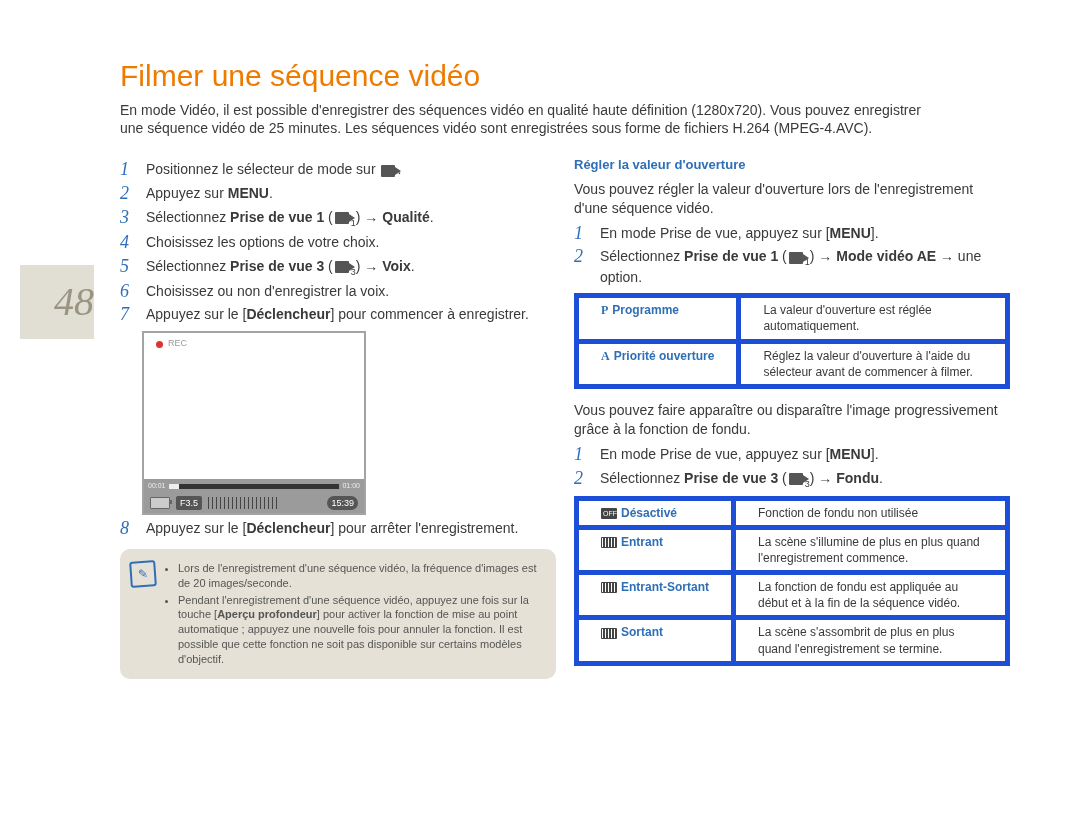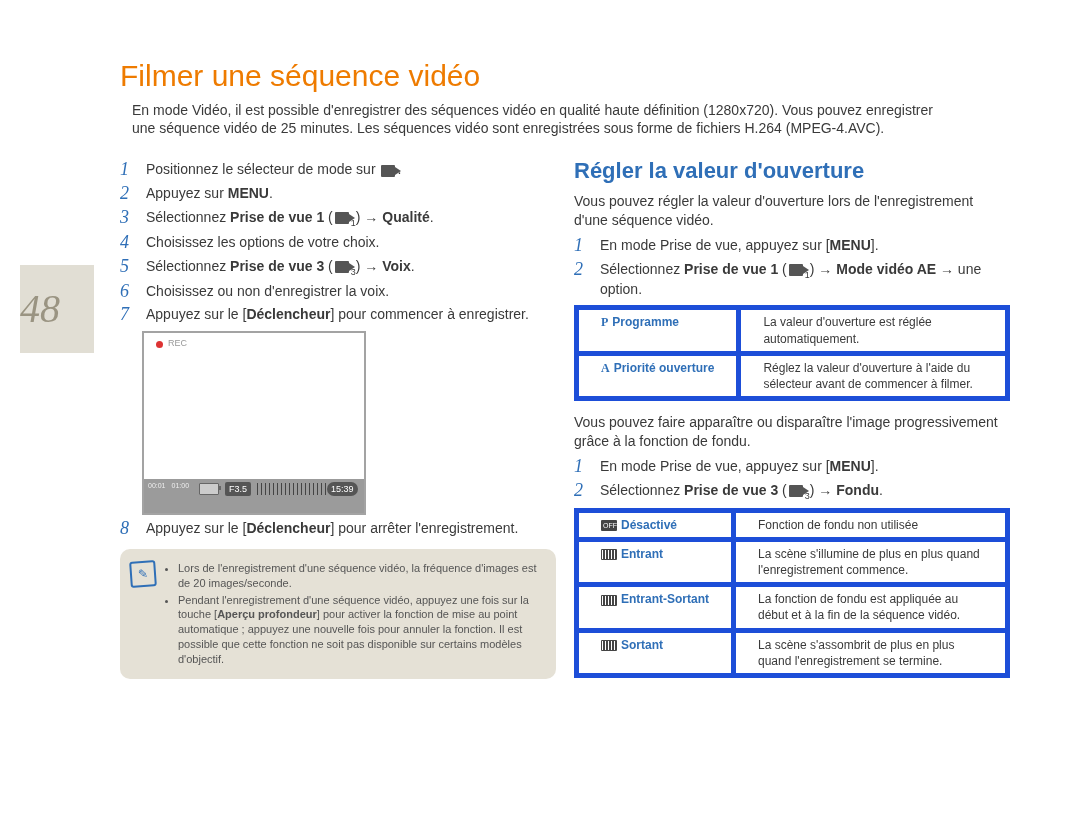--- a/index.html
+++ b/index.html
@@ -1,36 +1,36 @@
 <!DOCTYPE html>
 <html><head>
 <meta charset="utf-8">
 <style>
   body{margin:0;background:#fff;font-family:Arial,Helvetica,sans-serif;color:#3a3a3a;font-size:14px;line-height:1.35}
   .page{width:1080px;height:815px;position:relative;box-sizing:border-box;padding:56px 70px 40px 120px}
-  .page-num-box{position:absolute;left:20px;top:265px;width:74px;height:88px;background:#e1ded4;display:flex;align-items:center;justify-content:flex-start}
+  .page-num-box{position:absolute;left:20px;top:265px;width:74px;height:74px;background:#e1ded4;display:flex;align-items:center;justify-content:flex-end}
   .page-num{font-style:italic;font-family:Georgia,serif;font-size:40px;color:#9a9482}
   .h1{color:#ee7b00;font-size:30px;font-weight:400;margin:0 0 4px 0}
-  .intro{margin:0 0 18px 12px;max-width:820px}
+  .intro{margin:0 0 18px 0;max-width:820px}
   .cols{display:flex;gap:18px}
   .col{flex:1;min-width:0}
-  .h2{color:#2f6fb7;font-size:22px;font-weight:700;margin:0 0 6px 0}
+  .h2{color:#2f6fb7;font-size:13px;font-weight:700;margin:0 0 6px 0}
   .steps{list-style:none;padding:0;margin:0}
   .steps>li{display:flex;gap:8px;margin:4px 0}
   .sn{color:#2f6fb7;font-style:italic;font-family:Georgia,serif;font-size:18px;flex:0 0 18px;line-height:1.1}
   .sc{flex:1}
   .b{font-weight:700}
   .icn.video{display:inline-flex;width:14px;height:12px;background:#555;border-radius:1px;vertical-align:middle;position:relative;margin:0 2px}
   .icn.video:before{content:"";position:absolute;right:-6px;top:2px;border-top:4px solid transparent;border-bottom:4px solid transparent;border-left:6px solid #555}
   .sub{font-size:9px;vertical-align:sub}
   
   .preview{width:220px;height:180px;border:2px solid #a3a3a3;margin:6px 0 4px 22px;position:relative;background:#fff}
   .rec-dot{position:absolute;left:12px;top:8px;width:7px;height:7px;border-radius:50%;background:#d33}
   .rec-txt{position:absolute;left:24px;top:4px;font-size:9px;color:#999}
-  .preview-bottom{position:absolute;left:0;right:0;bottom:0;height:34px;background:#9b9b9b;display:flex;flex-direction:row}
+  .preview-bottom{position:absolute;left:0;right:0;bottom:0;height:34px;background:#9b9b9b;display:flex;flex-direction:column}
   .pb-row1{height:14px;display:flex;align-items:center;gap:3px;padding:0 4px}
   .pb-time{font-size:7px;color:#eee}
   .pb-bar{flex:1;height:5px;background:#333;position:relative}
   .pb-bar:before{content:"";position:absolute;left:0;top:0;height:5px;width:6%;background:#eee}
   .pb-row2{height:20px;display:flex;align-items:center;justify-content:space-between;padding:0 6px}
   .pb-left{display:flex;align-items:center;gap:6px}
   .batt{width:18px;height:10px;background:#ccc;border:1px solid #666;border-radius:1px;position:relative}
   .batt:after{content:"";position:absolute;right:-3px;top:2px;width:2px;height:4px;background:#666}
   .fnum{background:#555;color:#fff;font-size:9px;padding:1px 4px;border-radius:2px}
   .ticks{width:70px;height:12px;background:repeating-linear-gradient(90deg,#444 0 1px,transparent 1px 4px)}

